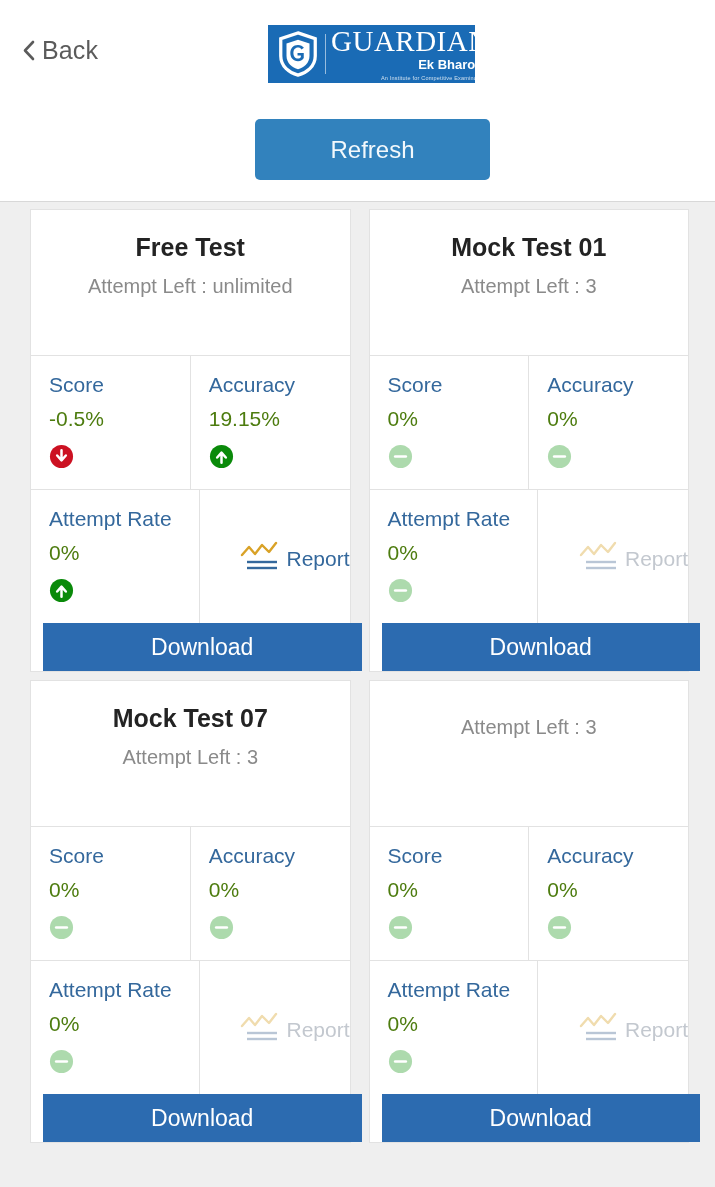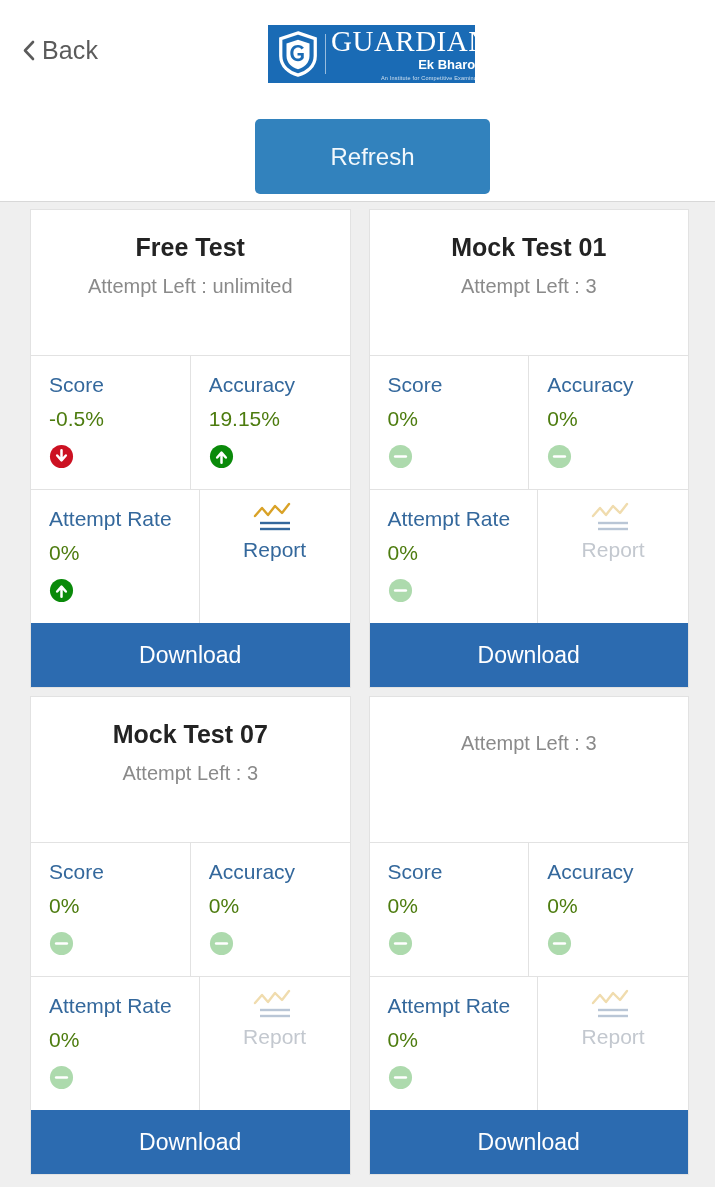--- a/index.html
+++ b/index.html
@@ -105,21 +105,21 @@
     line-height: 1.2;
     margin-top: 2px;
     letter-spacing: 0.2px;
   }
 
   .refresh-btn {
     position: absolute;
     left: 255px;
     top: 119px;
     width: 235px;
-    height: 75px;
+    height: 61px;
     background: #3282bd;
     border: none;
     border-radius: 5px;
     color: #f2f8fc;
     font-size: 24px;
     font-family: "Liberation Sans", sans-serif;
     cursor: pointer;
   }
 
   
@@ -195,43 +195,44 @@
   .trend {
     margin-top: 8px;
     width: 25px;
     height: 25px;
     display: block;
   }
 
   
   .report-cell {
     display: flex;
-    flex-direction: column;
+    flex-direction: row;
     align-items: center;
-    justify-content: flex-start;
+    justify-content: flex-end;
     padding: 12px 0 10px 0;
   }
   .report-icon { display: block; width: 48px; height: 34px; }
   .report-label {
     font-size: 21px;
     color: #34689c;
     margin-top: 2px;
   }
   .report-cell.disabled .report-label { color: #c3c8cf; }
 
   .download-btn {
     background: #2c6bb0;
     color: #ffffff;
     border: none;
-    height: 64px;
+    height: 48px;
     width: 100%;
     font-size: 23px;
     font-family: "Liberation Sans", sans-serif;
     cursor: pointer;
     display: block;
+    margin-left: 12px;
   }
 </style>
 </head>
 <body>
 
 <div class="app">
 
   <div class="header">
 
     <div class="back-btn">

